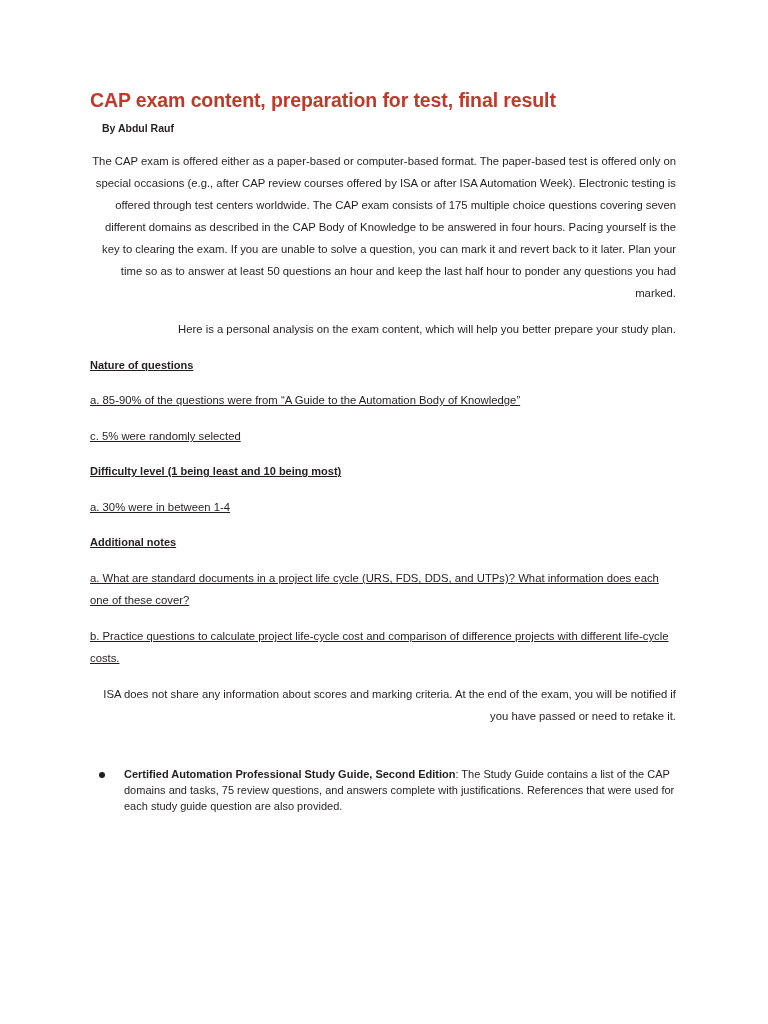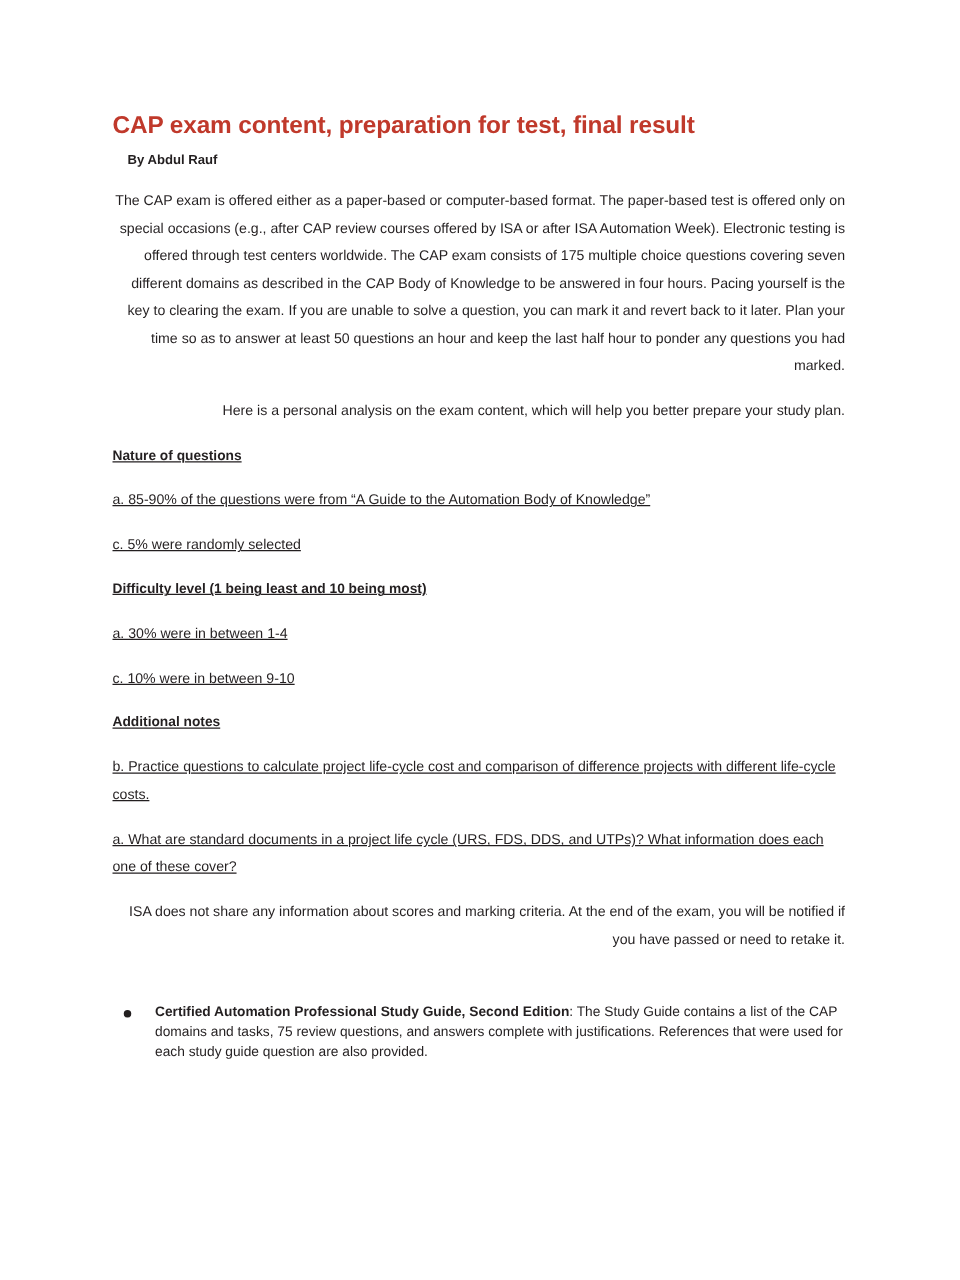--- a/index.html
+++ b/index.html
@@ -98,25 +98,24 @@
   <p class="body">The CAP exam is offered either as a paper-based or computer-based format. The paper-based test is offered only on special occasions (e.g., after CAP review courses offered by ISA or after ISA Automation Week). Electronic testing is offered through test centers worldwide. The CAP exam consists of 175 multiple choice questions covering seven different domains as described in the CAP Body of Knowledge to be answered in four hours. Pacing yourself is the key to clearing the exam. If you are unable to solve a question, you can mark it and revert back to it later. Plan your time so as to answer at least 50 questions an hour and keep the last half hour to ponder any questions you had marked.</p>
 
   <p class="body">Here is a personal analysis on the exam content, which will help you better prepare your study plan.</p>
 
   <div class="heading">Nature of questions</div>
   <p class="list-item">a. 85-90% of the questions were from “A Guide to the Automation Body of Knowledge”</p>
   <p class="list-item">c. 5% were randomly selected</p>
 
   <div class="heading">Difficulty level (1 being least and 10 being most)</div>
   <p class="list-item">a. 30% were in between 1-4</p>
-  <p class="list-item">c. 10% were in between 9-10</p>
 
   <div class="heading">Additional notes</div>
+  <p class="list-item">a. What are standard documents in a project life cycle (URS, FDS, DDS, and UTPs)? What information does each one of these cover?</p>
   <p class="list-item">b. Practice questions to calculate project life-cycle cost and comparison of difference projects with different life-cycle costs.</p>
-  <p class="list-item">a. What are standard documents in a project life cycle (URS, FDS, DDS, and UTPs)? What information does each one of these cover?</p>
 
   <p class="body">ISA does not share any information about scores and marking criteria. At the end of the exam, you will be notified if you have passed or need to retake it.</p>
 
 
 
   <ul class="bullets">
     <li>
       <span class="dot"></span>
       <span class="b">Certified Automation Professional Study Guide, Second Edition</span><span>: The Study Guide contains a list of the CAP domains and tasks, 75 review questions, and answers complete with justifications. References that were used for each study guide question are also provided.</span>
     </li>

